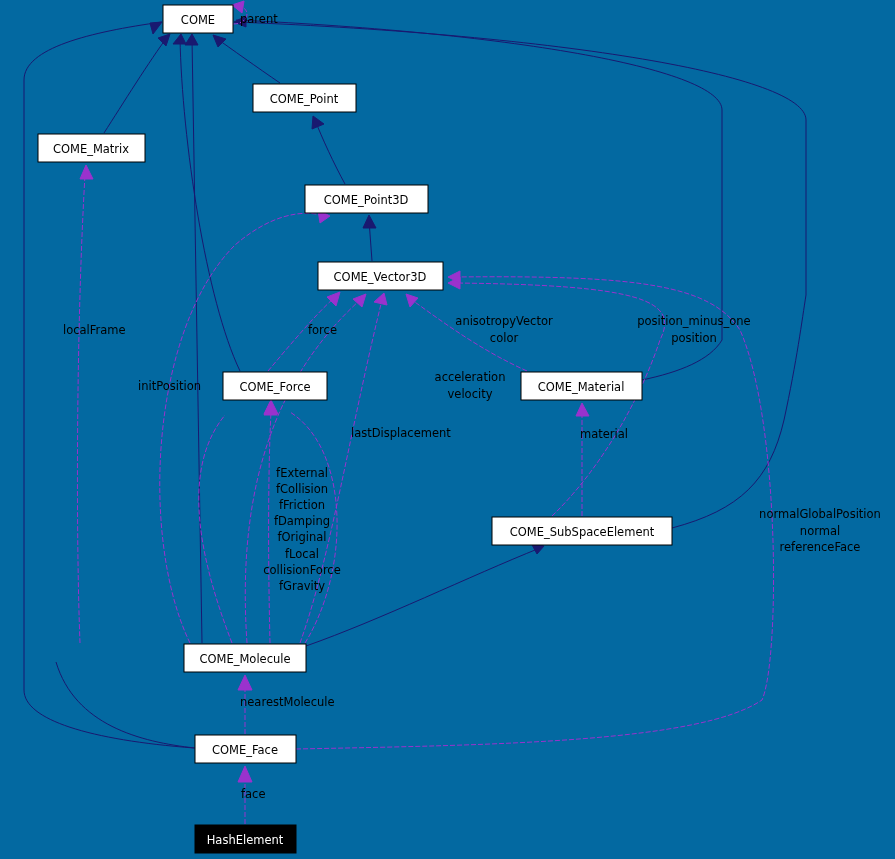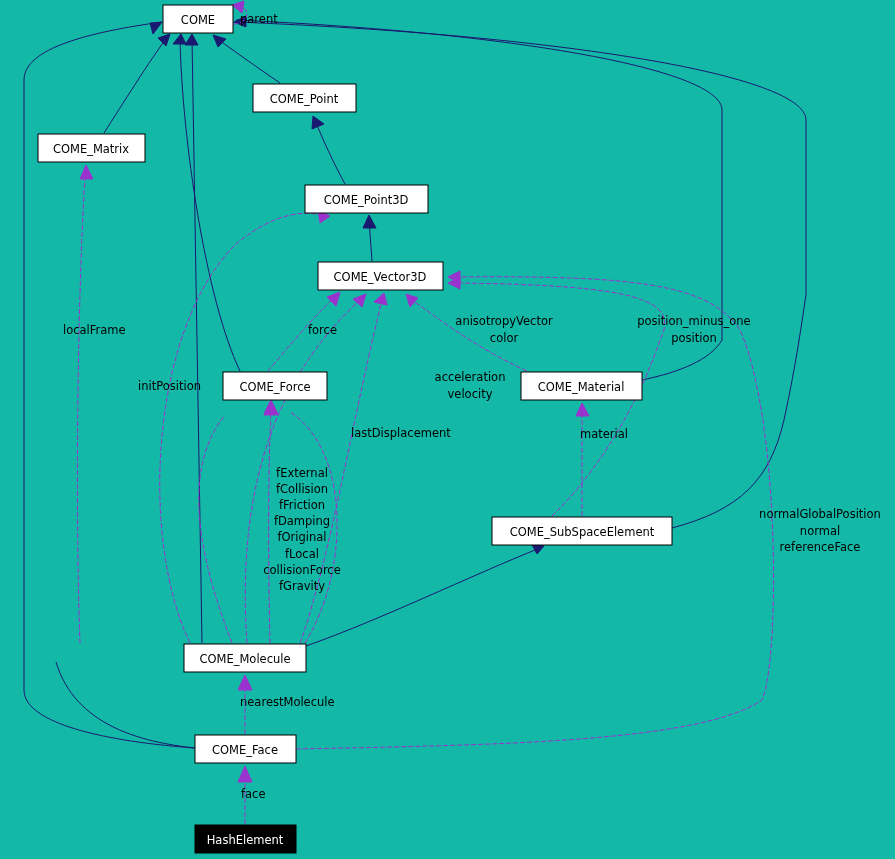--- a/index.html
+++ b/index.html
@@ -4,21 +4,21 @@
 <style>
   html, body {
     margin: 0;
     padding: 0;
     background: #ffffff;
   }
   #diagram-root {
     position: relative;
     width: 895px;
     height: 859px;
-    background: #14b8a6;
+    background: #0369a1;
     font-family: "DejaVu Sans", "Liberation Sans", sans-serif;
     overflow: hidden;
   }
   svg#graph {
     position: absolute;
     left: 0;
     top: 0;
     width: 895px;
     height: 859px;
   }

